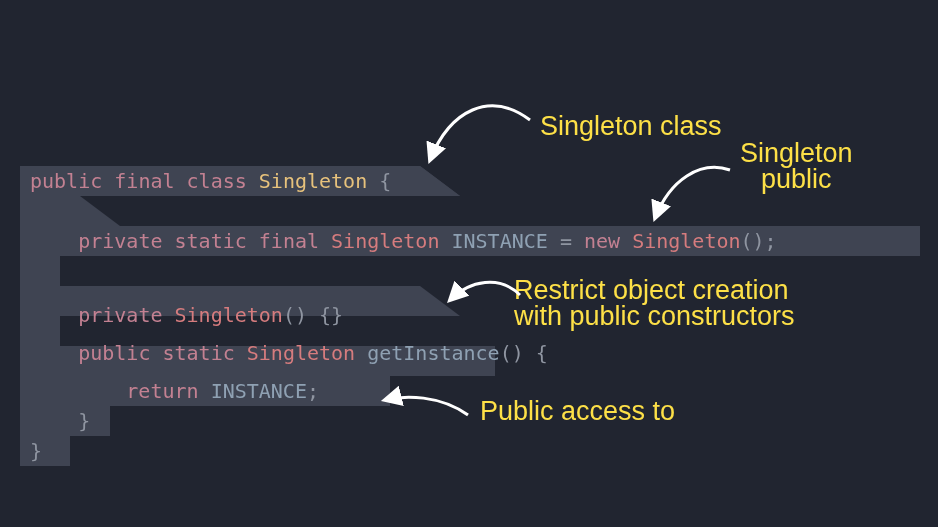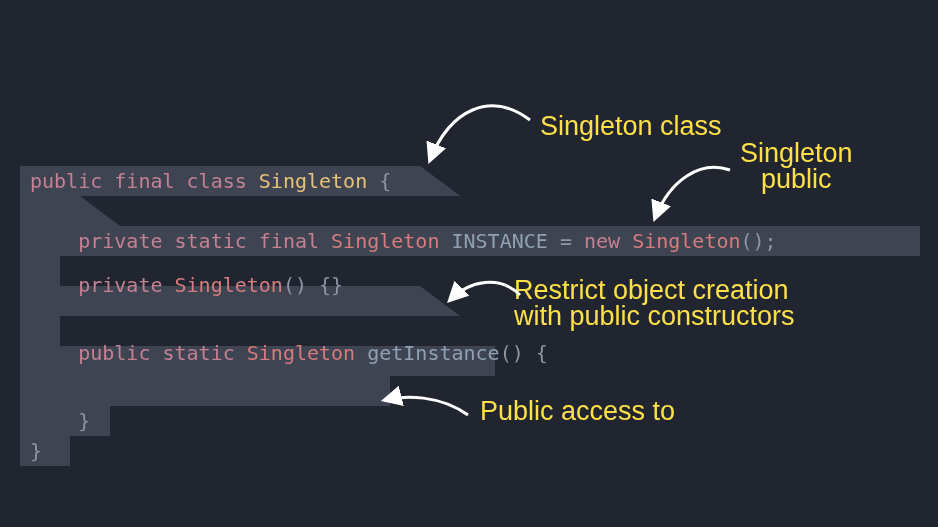--- a/index.html
+++ b/index.html
@@ -70,24 +70,25 @@
   <polygon points="390,376 390,406 350,406" fill="#3f4452"></polygon>
   <polygon points="110,406 110,436 70,436" fill="#3f4452"></polygon>
   <polygon points="70,436 70,466 30,466" fill="#3f4452"></polygon>
 </svg>
 
 <div class="code">
 <div style="position:absolute;top:226px;">    <span class="kw">private</span> <span class="kw">static</span> <span class="kw">final</span> <span class="type">Singleton</span> <span class="ident">INSTANCE</span> <span class="punct">=</span> <span class="kw">new</span> <span class="type">Singleton</span><span class="punct">();</span></div>
 
 <div style="position:absolute;top:166px;"><span class="kw">public</span> <span class="kw">final</span> <span class="kw">class</span> <span class="cls">Singleton</span> <span class="punct">{</span></div>
 
-<div style="position:absolute;top:270px;">    <span class="kw">private</span> <span class="type">Singleton</span><span class="punct">() {}</span></div>
+<div style="position:absolute;top:300px;">    <span class="kw">private</span> <span class="type">Singleton</span><span class="punct">() {}</span></div>
 
 <div style="position:absolute;top:338px;">    <span class="kw">public</span> <span class="kw">static</span> <span class="type">Singleton</span> <span class="ident">getInstance</span><span class="punct">() {</span></div>
 
+<div style="position:absolute;top:376px;">        <span class="kw">return</span> <span class="ident">INSTANCE</span><span class="punct">;</span></div>
 
 <div style="position:absolute;top:406px;">    <span class="punct">}</span></div>
 
 <div style="position:absolute;top:436px;"><span class="punct">}</span></div>
 </div>
 
 <div class="ann" style="left:540px;top:113px;">Singleton class</div>
 <div class="ann" style="left:740px;top:140px;text-align:center;">
   <span>Singleton</span><br>
   <span>public</span>

